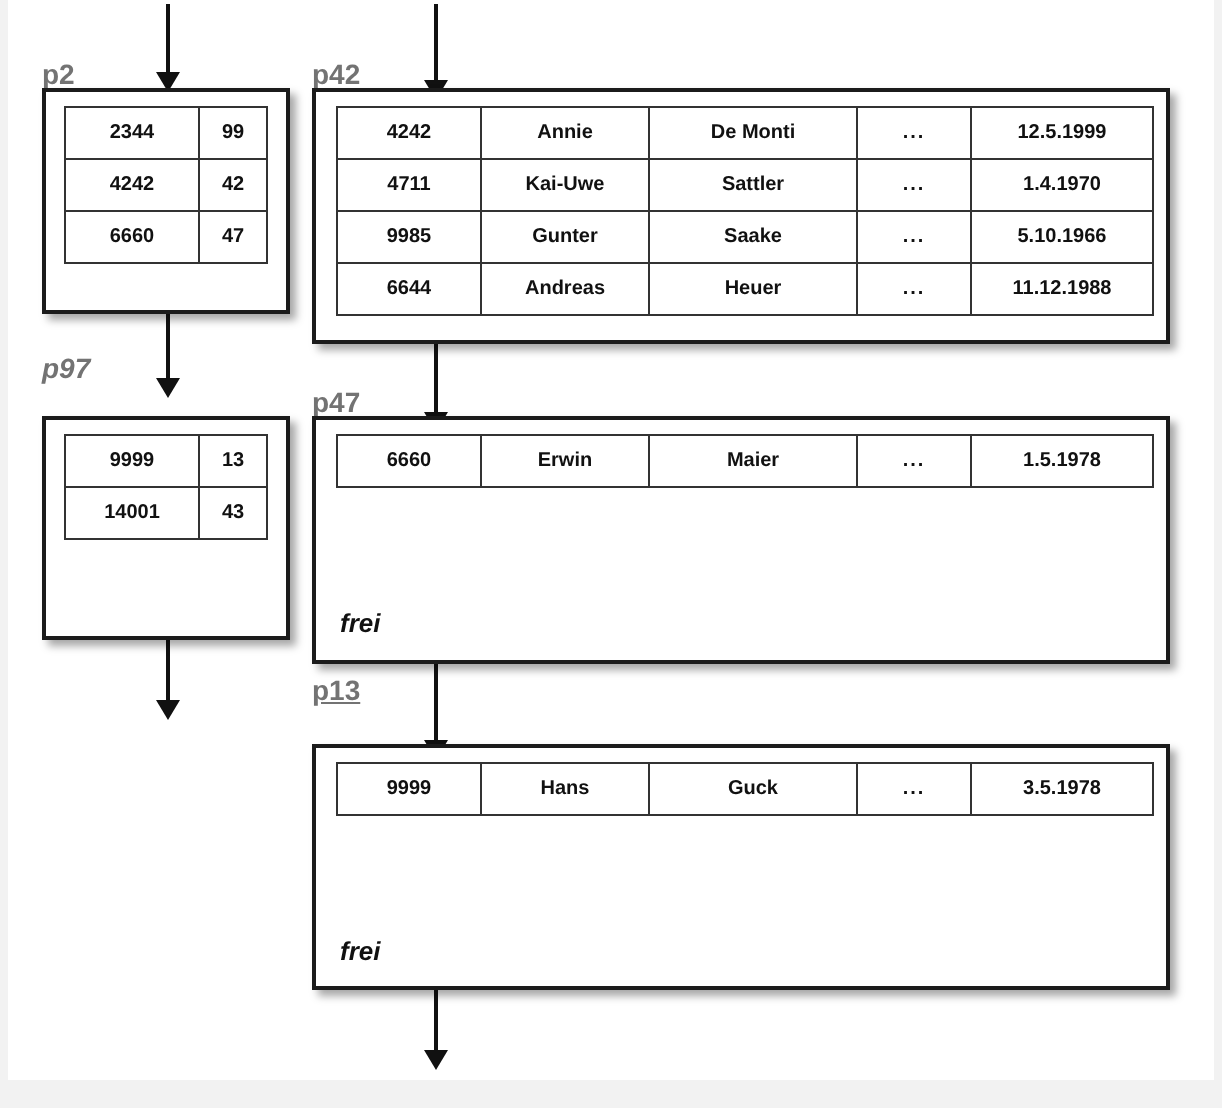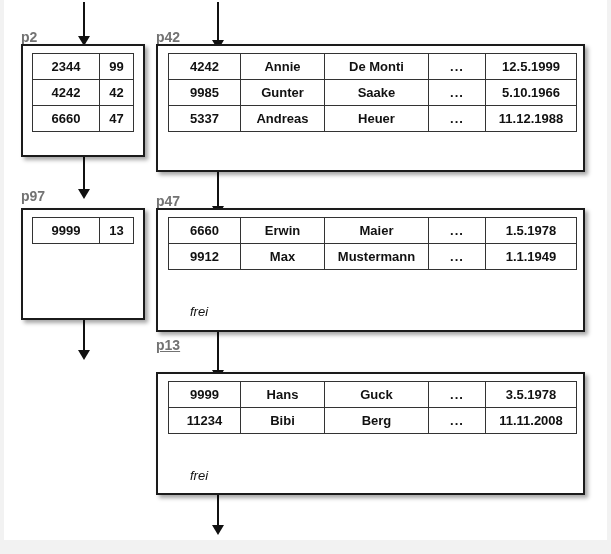--- a/index.html
+++ b/index.html
@@ -44,40 +44,39 @@
   
   .rec-table {
     position: absolute;
     border-collapse: collapse;
     table-layout: fixed;
     background: #ffffff;
   }
   .rec-table td {
     border: 1px solid #333333;
     text-align: center;
-    font-size: 13px;
+    font-size: 10px;
     color: #111111;
     font-weight: 700;
     padding: 0;
     height: 25px;
     line-height: 25px;
     background: #ffffff;
     white-space: nowrap;
     overflow: hidden;
   }
   .rec-table.small td { font-weight: 700; }
   .rec-table td.ellip { font-weight: 700; letter-spacing: 1px; }
 
   .frei {
     position: absolute;
     font-size: 13px;
     font-style: italic;
-    font-weight: 400;
+    font-weight: 700;
     color: #111111;
-    margin-left: 20px;
   }
 
   
   .arrow {
     position: absolute;
     width: 0;
   }
   .arrow .shaft {
     position: absolute;
     left: 0;
@@ -151,31 +150,35 @@
         <td>4242</td>
         <td>42</td>
       </tr>
       <tr>
         <td>6660</td>
         <td>47</td>
       </tr>
     </tbody>
   </table>
 
-  <div class="page-label" style="left:17px; top:188px;">p97</div>
+  <div class="page-label" style="left:17px; top:176px;font-style:italic;">p97</div>
   <div class="page-box" style="left:17px; top:208px; width:124px; height:112px;"></div>
   <table class="rec-table small" style="left:28px; top:217px; width:101px;">
     <colgroup>
         <col style="width:67px;">
         <col style="width:34px;">
       </colgroup>
     <tbody>
       <tr>
         <td>9999</td>
         <td>13</td>
+      </tr>
+      <tr>
+        <td>14001</td>
+        <td>43</td>
       </tr>
     </tbody>
   </table>
 
   <div class="page-label" style="left:152px; top:29px;">p42</div>
   <div class="page-box" style="left:152px; top:44px; width:429px; height:128px;"></div>
   <table class="rec-table" style="left:164px; top:53px; width:408px;">
     <colgroup>
         <col style="width:72px;">
         <col style="width:84px;">
@@ -185,28 +188,35 @@
       </colgroup>
     <tbody>
       <tr>
         <td>4242</td>
         <td>Annie</td>
         <td>De Monti</td>
         <td class="ellip">...</td>
         <td>12.5.1999</td>
       </tr>
       <tr>
+        <td>4711</td>
+        <td>Kai-Uwe</td>
+        <td>Sattler</td>
+        <td class="ellip">...</td>
+        <td>1.4.1970</td>
+      </tr>
+      <tr>
         <td>9985</td>
         <td>Gunter</td>
         <td>Saake</td>
         <td class="ellip">...</td>
         <td>5.10.1966</td>
       </tr>
       <tr>
-        <td>5337</td>
+        <td>6644</td>
         <td>Andreas</td>
         <td>Heuer</td>
         <td class="ellip">...</td>
         <td>11.12.1988</td>
       </tr>
     </tbody>
   </table>
 
   <div class="page-label" style="left:152px; top:193px;">p47</div>
   <div class="page-box" style="left:152px; top:208px; width:429px; height:124px;"></div>
@@ -219,27 +229,20 @@
         <col style="width:91px;">
       </colgroup>
     <tbody>
       <tr>
         <td>6660</td>
         <td>Erwin</td>
         <td>Maier</td>
         <td class="ellip">...</td>
         <td>1.5.1978</td>
       </tr>
-      <tr>
-        <td>9912</td>
-        <td>Max</td>
-        <td>Mustermann</td>
-        <td class="ellip">...</td>
-        <td>1.1.1949</td>
-      </tr>
     </tbody>
   </table>
   <div class="frei" style="left:166px; top:304px;">frei</div>
 
   <div class="page-label" style="left:152px; top:337px;text-decoration:underline;">p13</div>
   <div class="page-box" style="left:152px; top:372px; width:429px; height:123px;"></div>
   <table class="rec-table" style="left:164px; top:381px; width:408px;">
     <colgroup>
         <col style="width:72px;">
         <col style="width:84px;">
@@ -248,24 +251,17 @@
         <col style="width:91px;">
       </colgroup>
     <tbody>
       <tr>
         <td>9999</td>
         <td>Hans</td>
         <td>Guck</td>
         <td class="ellip">...</td>
         <td>3.5.1978</td>
       </tr>
-      <tr>
-        <td>11234</td>
-        <td>Bibi</td>
-        <td>Berg</td>
-        <td class="ellip">...</td>
-        <td>11.11.2008</td>
-      </tr>
     </tbody>
   </table>
   <div class="frei" style="left:166px; top:468px;">frei</div>
 
 </div>
 
 </body></html>

